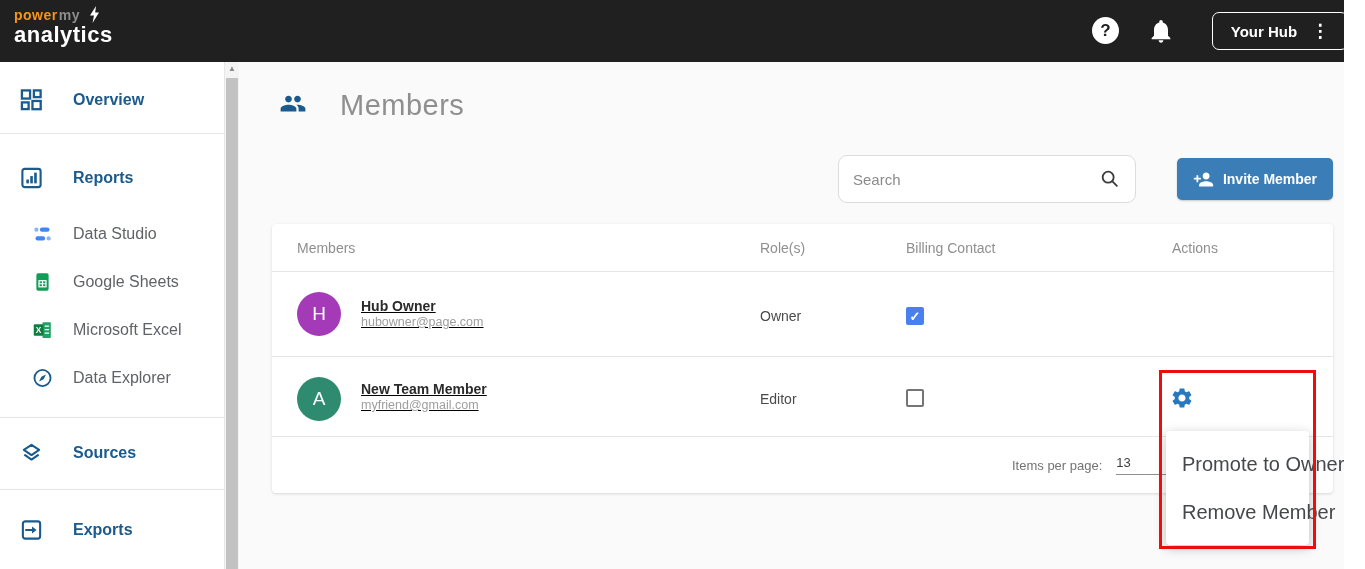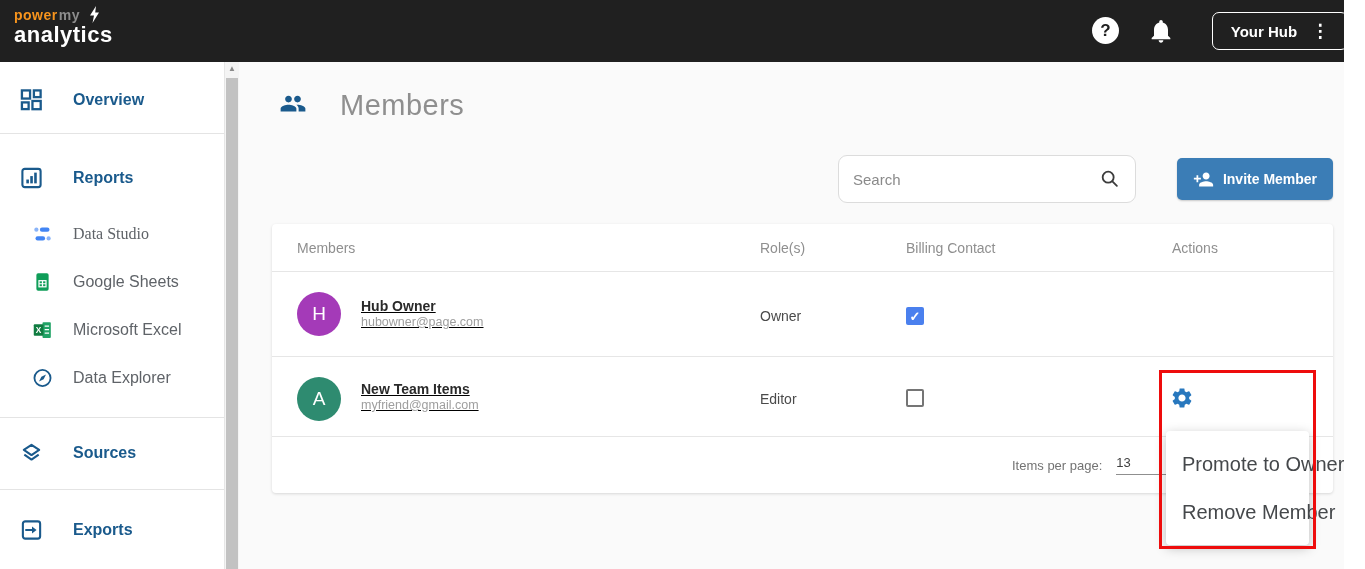--- a/index.html
+++ b/index.html
@@ -148,21 +148,21 @@
         <svg width="23" height="23" viewBox="0 0 24 24">
           <rect x="2.5" y="2.5" width="19" height="19" rx="2.5" fill="none" stroke="#1a5a8c" stroke-width="2.2"></rect>
           <rect x="6.6" y="13.6" width="2.7" height="4" fill="#1a5a8c"></rect>
           <rect x="10.7" y="10" width="2.7" height="7.6" fill="#1a5a8c"></rect>
           <rect x="14.8" y="6.4" width="2.7" height="11.2" fill="#1a5a8c"></rect>
         </svg>
       </span>
       <span class="side-label primary">Reports</span>
     </div>
 
-    <div class="side-item" style="top:150px;font-family:Liberation Serif, serif;">
+    <div class="side-item" style="top:150px;">
       <span class="side-icon sub">
         <svg width="21" height="21" viewBox="0 0 24 24">
           <circle cx="5" cy="7" r="2.4" fill="#8ab4f8"></circle>
           <rect x="9" y="4.6" width="11" height="4.8" rx="2.4" fill="#4285f4"></rect>
           <rect x="4" y="14.6" width="11" height="4.8" rx="2.4" fill="#4285f4"></rect>
           <circle cx="19" cy="17" r="2.4" fill="#8ab4f8"></circle>
         </svg>
       </span>
       <span class="side-label sub">Data Studio</span>
     </div>
@@ -279,21 +279,21 @@
       <div class="checkbox checked" style="top: 35px; background: rgb(74, 128, 238);">
         <span>✓</span>
       </div>
     </div>
 
     <div class="trow trow2">
       <div class="avatar" style="top: 20px; background: rgb(46, 139, 112);">
         <span>A</span>
       </div>
       <div class="member-id" style="top:24px;">
-        <div class="member-name">New Team Items</div>
+        <div class="member-name">New Team Member</div>
         <div class="member-email">myfriend@gmail.com</div>
       </div>
       <div class="cell-role" style="top:34px;">Editor</div>
       <div class="checkbox unchecked" style="top:32px;"></div>
       <button class="gear-btn">
         <svg width="24" height="24" viewBox="0 0 24 24">
             <path fill="#2878be" d="M19.14 12.94c.04-.3.06-.61.06-.94 0-.32-.02-.64-.07-.94l2.03-1.58c.18-.14.23-.41.12-.61l-1.92-3.32c-.12-.22-.37-.29-.59-.22l-2.39.96c-.5-.38-1.03-.7-1.62-.94l-.36-2.54c-.04-.24-.24-.41-.48-.41h-3.84c-.24 0-.43.17-.47.41l-.36 2.54c-.59.24-1.13.57-1.62.94l-2.39-.96c-.22-.08-.47 0-.59.22L2.74 8.87c-.12.21-.08.47.12.61l2.03 1.58c-.05.3-.09.63-.09.94s.02.64.07.94l-2.03 1.58c-.18.14-.23.41-.12.61l1.92 3.32c.12.22.37.29.59.22l2.39-.96c.5.38 1.03.7 1.62.94l.36 2.54c.05.24.24.41.48.41h3.84c.24 0 .44-.17.47-.41l.36-2.54c.59-.24 1.13-.56 1.62-.94l2.39.96c.22.08.47 0 .59-.22l1.92-3.32c.12-.22.07-.47-.12-.61l-2.01-1.58zM12 15.6c-1.98 0-3.6-1.62-3.6-3.6s1.62-3.6 3.6-3.6 3.6 1.62 3.6 3.6-1.62 3.6-3.6 3.6z"></path>
           </svg>
       </button>
     </div>

